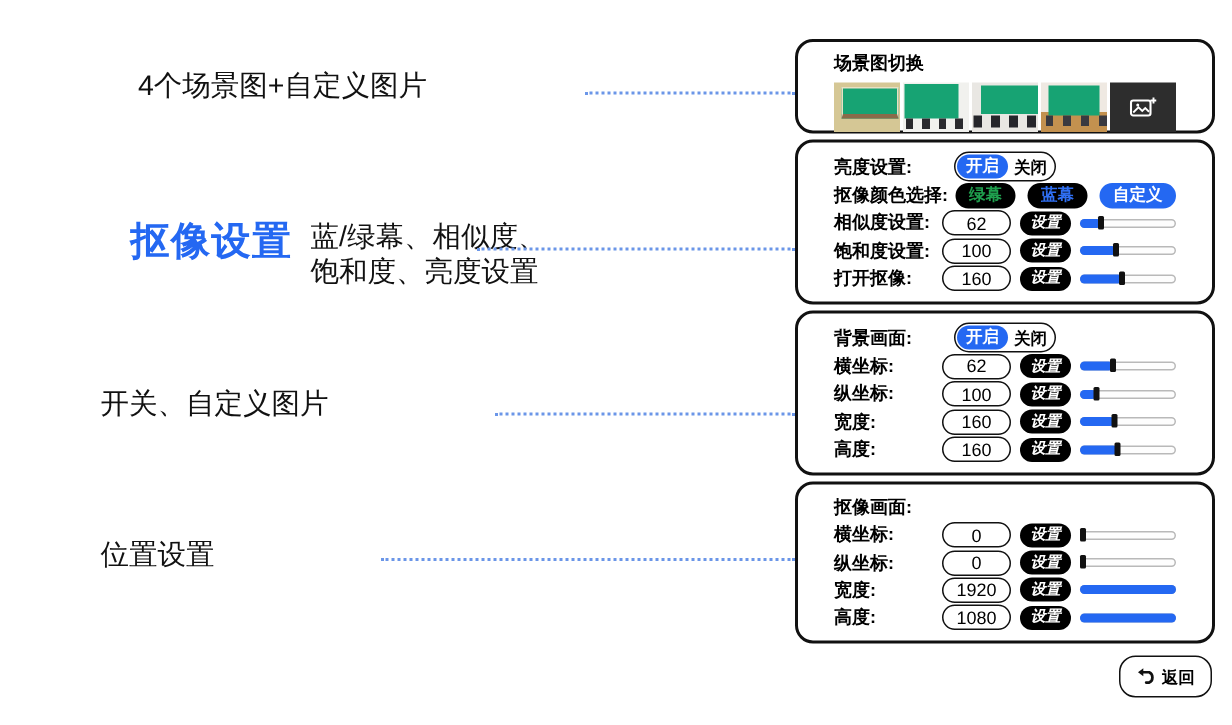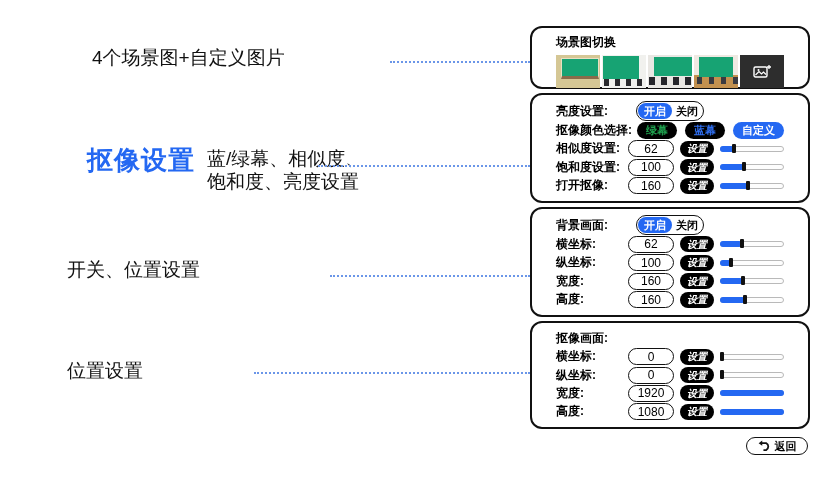--- a/index.html
+++ b/index.html
@@ -68,21 +68,21 @@
 
   
   .color-btn { height:17px; padding:0 9px; border:none; border-radius:9px; background:#000;
     font-size:11px; font-weight:bold; line-height:16px; cursor:pointer;
     font-family:"Liberation Sans",sans-serif; white-space:nowrap; }
   .color-green { color:#1fa04e; }
   .color-blue { color:#2f6ff2; }
   .color-custom { background:#2468f2; color:#fff; }
 
   
-  .back-btn { position:absolute; left:746px; top:437px; width:62px; height:18px;
+  .back-btn { position:absolute; left:746px; top:437px; width:62px; height:28px;
     border:1.5px solid #111; border-radius:11px; background:#fff; display:flex;
     align-items:center; justify-content:center; gap:4px; cursor:pointer;
     font-family:"Liberation Sans",sans-serif; }
   .back-btn span { font-size:11px; font-weight:bold; color:#000; }
 </style>
 </head>
 <body>
 
 <div class="stage">
 
@@ -90,21 +90,21 @@
     <div class="anno-desc">4个场景图+自定义图片</div>
   </div>
   <div class="anno" style="left:55px; top:143px;margin-left:32px;">
     <div class="anno-title">抠像设置</div>
     <div class="anno-desc">
       <div>蓝/绿幕、相似度、</div>
       <div>饱和度、亮度设置</div>
     </div>
   </div>
   <div class="anno" style="left:55px; top:254px;">
-    <div class="anno-desc">开关、位置设置</div>
+    <div class="anno-desc">开关、自定义图片</div>
   </div>
   <div class="anno" style="left:55px; top:355px;">
     <div class="anno-desc">位置设置</div>
   </div>
 
   <div class="connector" style="left:390px; top:61px; width:140px;"></div>
   <div class="connector" style="left:318px; top:165px; width:212px;"></div>
   <div class="connector" style="left:330px; top:275px; width:200px;"></div>
   <div class="connector" style="left:254px; top:372px; width:276px;"></div>
 

